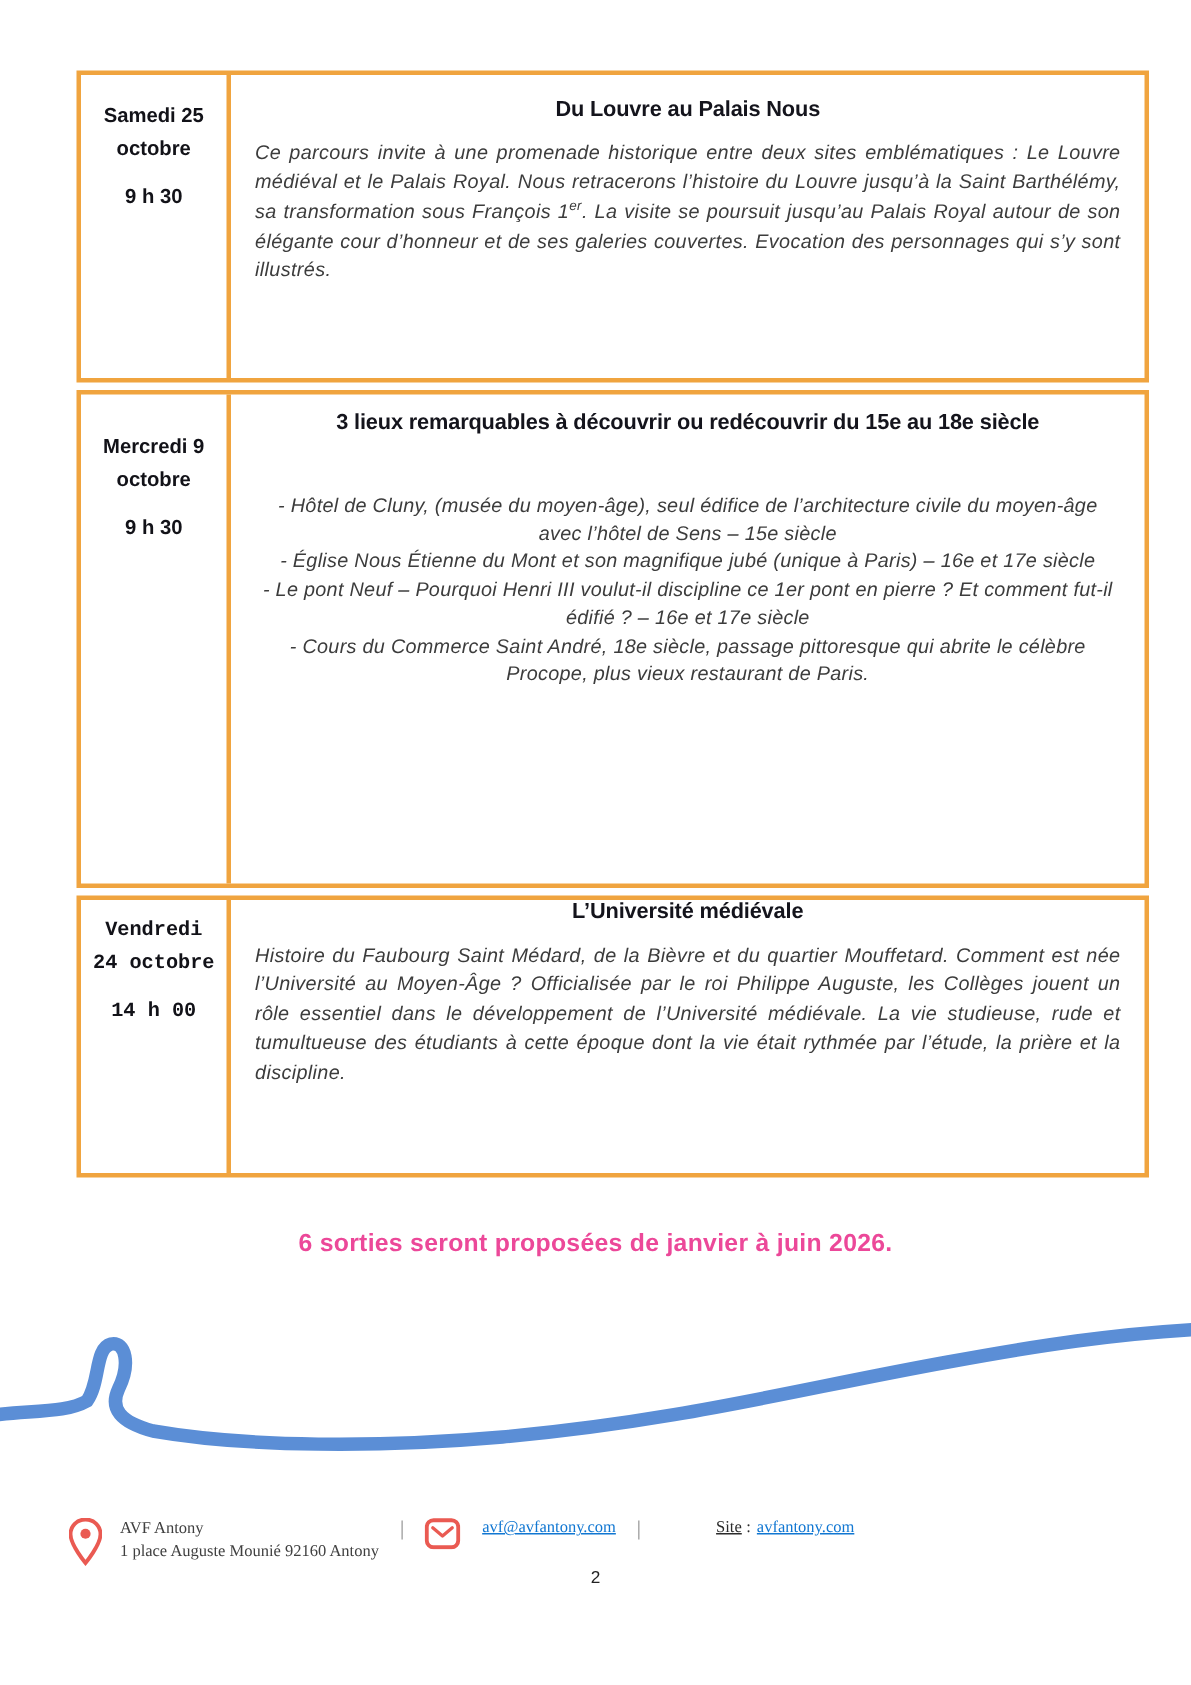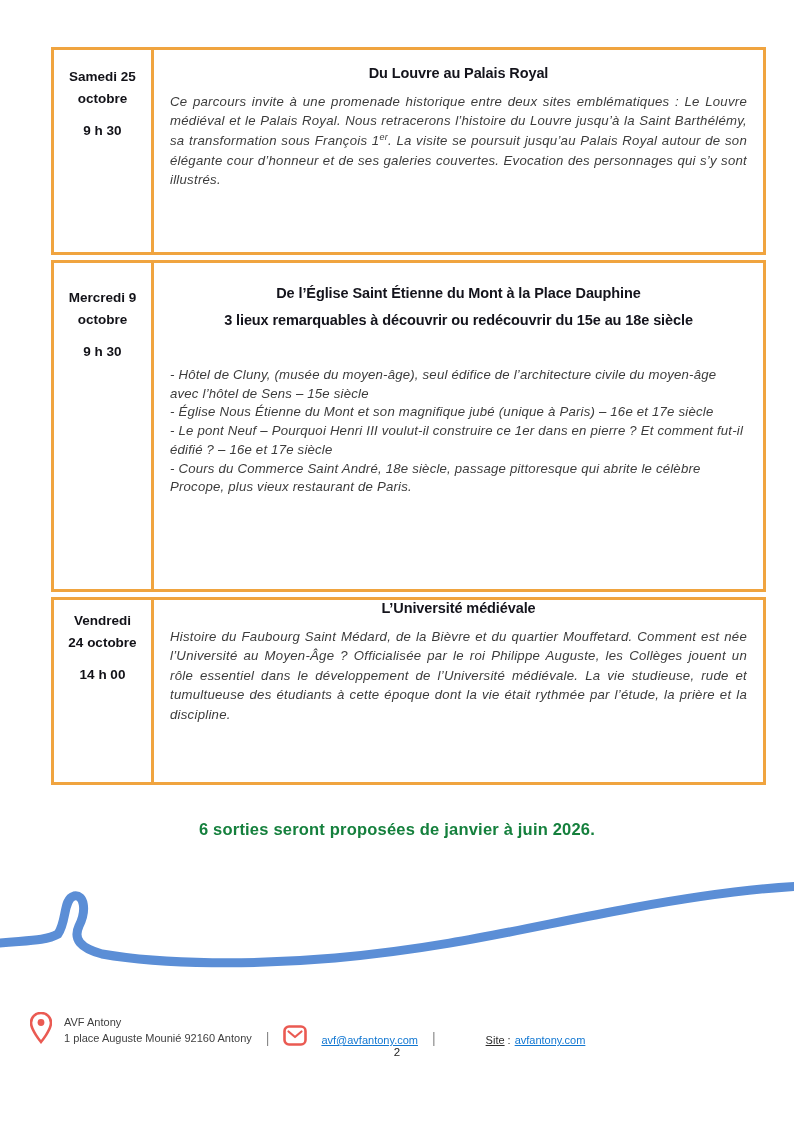--- a/index.html
+++ b/index.html
@@ -29,21 +29,21 @@
     border-right: 3px solid #F0A43F;
     box-sizing: border-box;
     text-align: center;
     font-weight: bold;
     font-size: 13.5px;
     line-height: 1.65;
     color: #121218;
   }
   .r1 .t-date { padding-top: 16px; }
   .r2 .t-date { padding-top: 24px; }
-  .r3 .t-date { padding-top: 10px; }
+  .r3 .t-date { padding-top: 10px; font-family: Liberation Mono, monospace; }
   .t-time { margin-top: 9px; font-weight: bold; }
   .t-content {
     flex: 1;
     padding: 0 16px;
     box-sizing: border-box;
   }
   .cell-title {
     text-align: center;
     font-weight: bold;
     font-size: 14.5px;
@@ -65,46 +65,47 @@
   }
   .r2 .cell-list {
     margin-top: 38px;
     font-style: italic;
     font-size: 13.2px;
     line-height: 1.42;
     letter-spacing: 0.2px;
     color: #3c3c3c;
     text-align: left;
   }
-  .cell-list p { margin: 0; }
+  .cell-list p { margin: 0; text-align: center; }
   sup { font-size: 9px; }
 
   
   .announcement {
     position: absolute;
     top: 820px; left: 0; width: 100%;
     text-align: center;
     font-weight: bold;
     font-size: 16.5px;
-    color: #15803d;
+    color: #ec4899;
     letter-spacing: 0.2px;
   }
 
   
   .wave-wrap { position: absolute; top: 872px; left: 0; width: 794px; height: 100px; }
 
   
   .footer {
     position: absolute;
-    left: 30px; top: 1012px;
+    left: 46px; top: 1012px;
     width: 710px;
     display: flex;
-    align-items: flex-end;
+    align-items: flex-start;
     font-size: 11px;
     color: #404040;
+    font-family: Liberation Serif, serif;
   }
   .pin-wrap { flex: 0 0 auto; margin-right: 12px; }
   .address-block { line-height: 1.4; }
   .footer .sep {
     color: #8a8a8a;
     font-size: 14px;
     margin: 0 14px;
     font-weight: 300;
   }
   .mail-wrap { flex: 0 0 auto; margin-right: 14px; display: flex; align-items: center; }
@@ -134,38 +135,37 @@
 
   <div class="schedule">
 
     <div class="t-row r1">
       <div class="t-date">
         <div>Samedi 25</div>
         <div>octobre</div>
         <div class="t-time">9 h 30</div>
       </div>
       <div class="t-content">
-        <div class="cell-title">Du Louvre au Palais Royal</div>
+        <div class="cell-title">Du Louvre au Palais Nous</div>
         <div class="cell-body"><span>Ce parcours invite à une promenade historique entre deux sites emblématiques : Le Louvre médiéval et le Palais Royal. Nous retracerons l’histoire du Louvre jusqu’à la Saint Barthélémy, sa transformation sous François 1</span><sup>er</sup><span>. La visite se poursuit jusqu’au Palais Royal autour de son élégante cour d’honneur et de ses galeries couvertes. Evocation des personnages qui s’y sont illustrés.</span></div>
       </div>
     </div>
 
     <div class="t-row r2">
       <div class="t-date">
         <div>Mercredi 9</div>
         <div>octobre</div>
         <div class="t-time">9 h 30</div>
       </div>
       <div class="t-content">
-        <div class="cell-title">De l’Église Saint Étienne du Mont à la Place Dauphine</div>
         <div class="cell-title cell-subtitle">3 lieux remarquables à découvrir ou redécouvrir du 15e au 18e siècle</div>
         <div class="cell-list">
           <p>- Hôtel de Cluny, (musée du moyen-âge), seul édifice de l’architecture civile du moyen-âge avec l’hôtel de Sens – 15e siècle</p>
           <p>- Église Nous Étienne du Mont et son magnifique jubé (unique à Paris) – 16e et 17e siècle</p>
-          <p>- Le pont Neuf – Pourquoi Henri III voulut-il construire ce 1er dans en pierre ? Et comment fut-il édifié ? – 16e et 17e siècle</p>
+          <p>- Le pont Neuf – Pourquoi Henri III voulut-il discipline ce 1er pont en pierre ? Et comment fut-il édifié ? – 16e et 17e siècle</p>
           <p>- Cours du Commerce Saint André, 18e siècle, passage pittoresque qui abrite le célèbre Procope, plus vieux restaurant de Paris.</p>
         </div>
       </div>
     </div>
 
     <div class="t-row r3">
       <div class="t-date">
         <div>Vendredi</div>
         <div>24 octobre</div>
         <div class="t-time">14 h 00</div>

